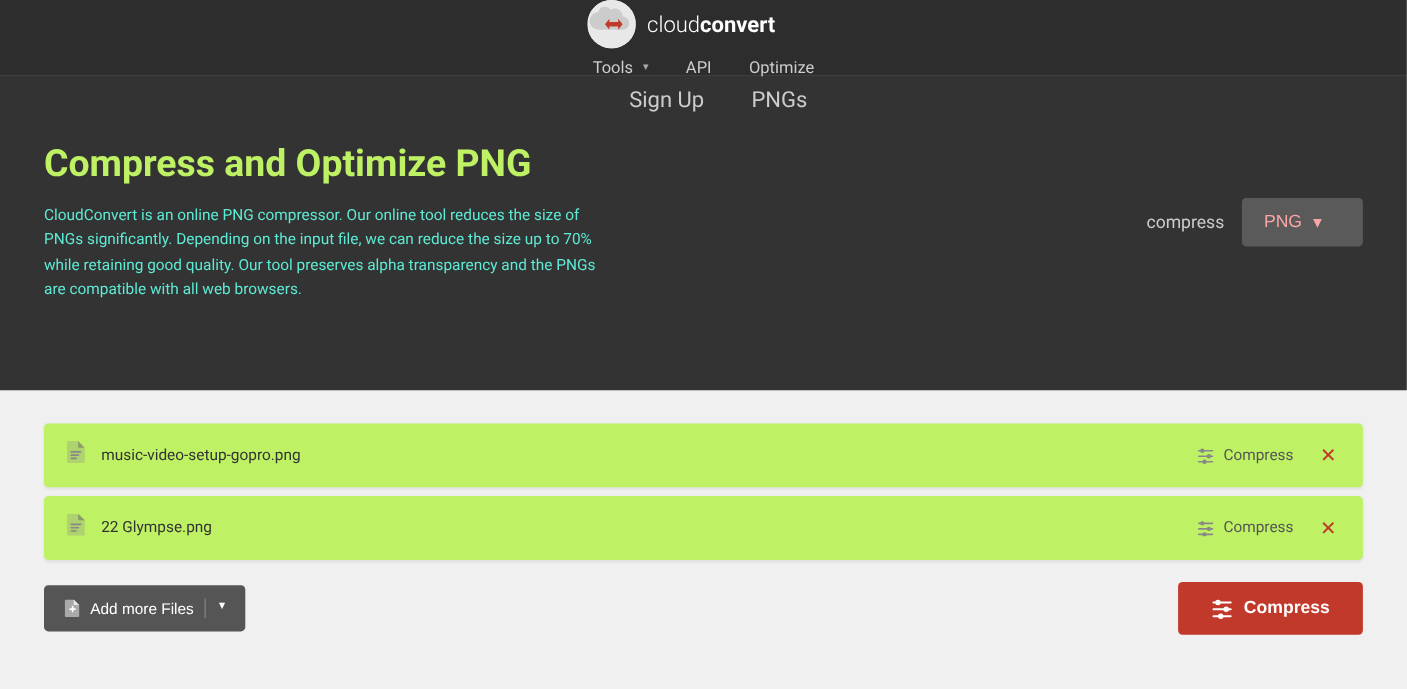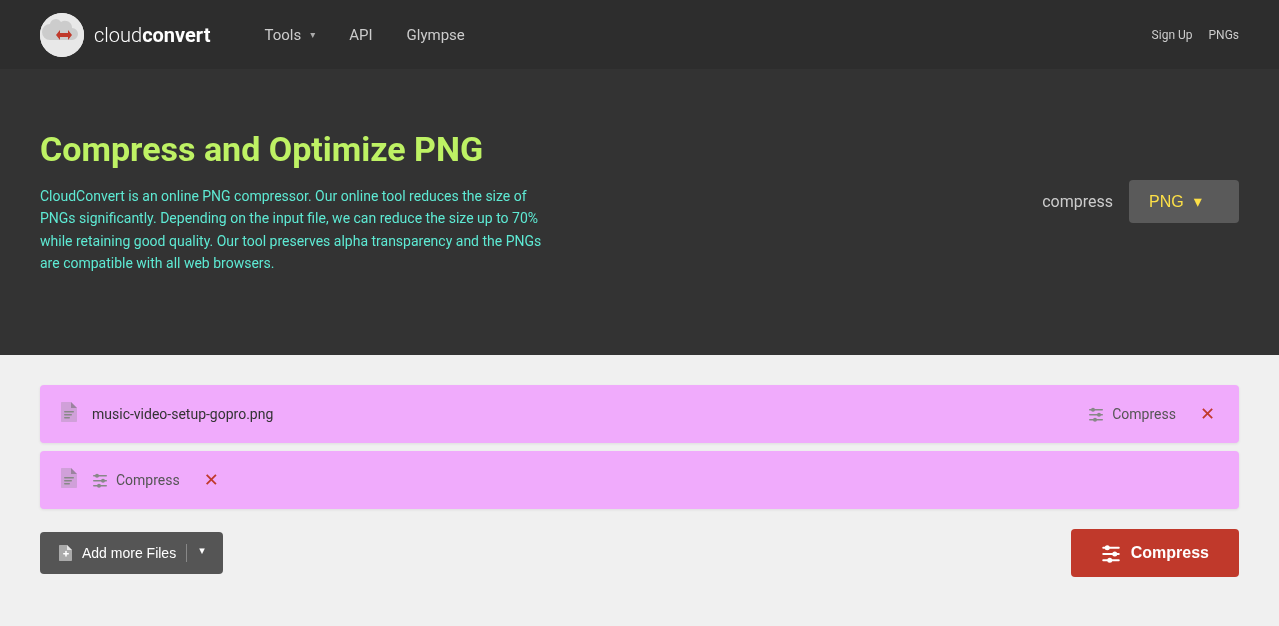--- a/index.html
+++ b/index.html
@@ -5,20 +5,21 @@
     * { box-sizing: border-box; margin: 0; padding: 0; }
     body { font-family: -apple-system, BlinkMacSystemFont, 'Segoe UI', Roboto, sans-serif; background: #f0f0f0; }
 
     
     nav {
       background: #2d2d2d;
       display: flex;
       align-items: center;
       padding: 0 40px;
       height: 69px;
+      flex-direction: column;
     }
     .nav-logo {
       display: flex;
       align-items: center;
       gap: 10px;
       margin-right: 40px;
       text-decoration: none;
     }
     .nav-logo-icon {
       width: 44px;
@@ -52,22 +53,23 @@
       color: #aaa;
     }
     .nav-right {
       display: flex;
       align-items: center;
       gap: 16px;
     }
     .nav-right-link {
       color: #cccccc;
       text-decoration: none;
-      font-size: 12px;
-      cursor: pointer;
+      font-size: 20px;
+      cursor: pointer;
+      margin-left: 27px;
     }
 
     
     .hero {
       background: #333333;
       padding: 60px 40px 80px 40px;
       min-height: 260px;
       display: flex;
       align-items: center;
     }
@@ -92,21 +94,21 @@
       align-items: center;
       gap: 16px;
       margin-left: auto;
     }
     .hero-action-label {
       color: #cccccc;
       font-size: 16px;
     }
     .format-btn {
       background: #5a5a5a;
-      color: #fde047;
+      color: #fca5a5;
       border: none;
       border-radius: 4px;
       padding: 12px 20px;
       font-size: 16px;
       cursor: pointer;
       display: flex;
       align-items: center;
       gap: 10px;
       min-width: 110px;
     }
@@ -118,21 +120,21 @@
     }
 
     
     .file-list {
       display: flex;
       flex-direction: column;
       gap: 8px;
       margin-bottom: 20px;
     }
     .file-row {
-      background: #f0abfc;
+      background: #bef264;
       border-radius: 4px;
       display: flex;
       align-items: center;
       padding: 0 20px;
       height: 58px;
       box-shadow: 0 1px 3px rgba(0,0,0,0.08);
     }
     .file-icon {
       color: #666;
       font-size: 18px;
@@ -237,21 +239,21 @@
 
   <div class="nav-links">
     <a class="nav-link">
       <span>Tools</span>
       <span class="chevron-down">▾</span>
     </a>
     <a class="nav-link">
       <span>API</span>
     </a>
     <a class="nav-link">
-      <span>Glympse</span>
+      <span>Optimize</span>
     </a>
   </div>
 
   <div class="nav-right">
     <a class="nav-right-link">
       <span>Sign Up</span>
     </a>
     <a class="nav-right-link">
       <span>PNGs</span>
     </a>
@@ -303,20 +305,21 @@
     <div class="file-row">
       <span class="file-icon">
         <svg width="18" height="20" viewBox="0 0 18 20" fill="none" xmlns="http://www.w3.org/2000/svg">
           <path d="M3 0H11L17 6V19C17 19.6 16.6 20 16 20H2C1.4 20 1 19.6 1 19V1C1 0.4 1.4 0 2 0H3Z" fill="#888" opacity="0.3"></path>
           <path d="M11 0L17 6H11V0Z" fill="#666" opacity="0.5"></path>
           <rect x="4" y="9" width="10" height="1.5" rx="0.75" fill="#888"></rect>
           <rect x="4" y="12" width="8" height="1.5" rx="0.75" fill="#888"></rect>
           <rect x="4" y="15" width="6" height="1.5" rx="0.75" fill="#888"></rect>
         </svg>
       </span>
+      <span class="file-name">22 Glympse.png</span>
       <span class="file-compress-label">
         <svg width="16" height="16" viewBox="0 0 16 16" fill="none">
           <rect x="1" y="3" width="14" height="1.5" rx="0.75" fill="#888"></rect>
           <circle cx="5" cy="3.75" r="2" fill="#888"></circle>
           <rect x="1" y="8" width="14" height="1.5" rx="0.75" fill="#888"></rect>
           <circle cx="11" cy="8.75" r="2" fill="#888"></circle>
           <rect x="1" y="13" width="14" height="1.5" rx="0.75" fill="#888"></rect>
           <circle cx="7" cy="13.75" r="2" fill="#888"></circle>
         </svg>
         <span>Compress</span>

